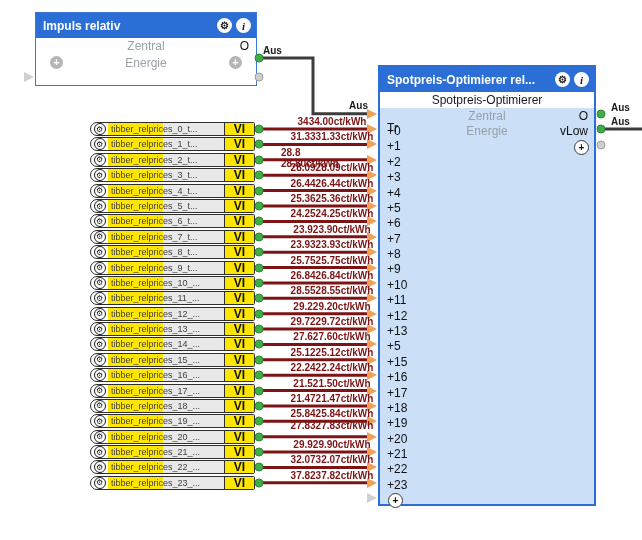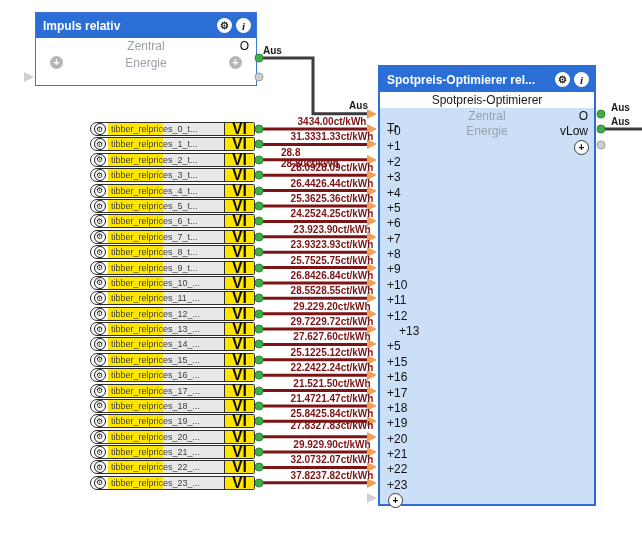--- a/index.html
+++ b/index.html
@@ -44,21 +44,21 @@
   
   .vi-row{position:absolute;left:90px;width:165px;height:14px;display:flex;z-index:2;
           border:1px solid #2e2e2e;border-radius:8px 2px 2px 8px;background:#fff;box-sizing:border-box;}
   .vi-gearcap{flex:0 0 17px;display:flex;align-items:center;justify-content:center;}
   .vi-gear{width:12px;height:12px;border-radius:50%;border:1px solid #1c1c1c;background:#fff;
            display:flex;align-items:center;justify-content:center;font-size:8px;color:#111;box-sizing:border-box;}
   .vi-label{flex:1;display:flex;align-items:center;font-size:9px;color:#3f3f3f;
             padding-left:3px;white-space:nowrap;overflow:hidden;
             background:linear-gradient(90deg,#ffe600 0 47%,#e8e8e8 47%);}
   .vi-badge{flex:0 0 29px;display:flex;align-items:center;justify-content:center;
-            border-left:1px solid #2e2e2e;background:#ffe600;font-size:16px;font-weight:bold;color:#111;}
+            border-left:1px solid #2e2e2e;background:#ffe600;font-size:12px;font-weight:bold;color:#111;}
 
   
   .val-row{position:absolute;left:265px;width:102px;display:flex;justify-content:center;
            z-index:3;font-size:10px;font-weight:600;color:#7c1416;white-space:nowrap;margin-left:16px;}
   .aus-label{position:absolute;z-index:3;font-size:10px;font-weight:600;color:#1a1a1a;}
 
   
   .dot{position:absolute;width:9px;height:9px;border-radius:50%;z-index:3;transform:translate(-50%,-50%);}
   .dot.green{background:#3fae46;border:1px solid #2f8736;box-sizing:border-box;}
   .dot.gray{background:#cfcfcf;border:1px solid #9e9e9e;box-sizing:border-box;}
@@ -138,21 +138,21 @@
         <div class="in-label" style="top: 61.52px;">+3</div>
         <div class="in-label" style="top: 76.9px;">+4</div>
         <div class="in-label" style="top: 92.28px;">+5</div>
         <div class="in-label" style="top: 107.66px;">+6</div>
         <div class="in-label" style="top: 123.04px;">+7</div>
         <div class="in-label" style="top: 138.42px;">+8</div>
         <div class="in-label" style="top: 153.8px;">+9</div>
         <div class="in-label" style="top: 169.18px;">+10</div>
         <div class="in-label" style="top: 184.56px;">+11</div>
         <div class="in-label" style="top: 199.94px;">+12</div>
-        <div class="in-label" style="top: 215.32px; margin-left: 12px;">+13</div>
+        <div class="in-label" style="top: 215.32px;">+13</div>
         <div class="in-label" style="top: 230.7px;">+5</div>
         <div class="in-label" style="top: 246.08px;">+15</div>
         <div class="in-label" style="top: 261.46px;">+16</div>
         <div class="in-label" style="top: 276.84px;">+17</div>
         <div class="in-label" style="top: 292.22px;">+18</div>
         <div class="in-label" style="top: 307.6px;">+19</div>
         <div class="in-label" style="top: 322.98px;">+20</div>
         <div class="in-label" style="top: 338.36px;">+21</div>
         <div class="in-label" style="top: 353.74px;">+22</div>
         <div class="in-label" style="top: 369.12px;">+23</div>

